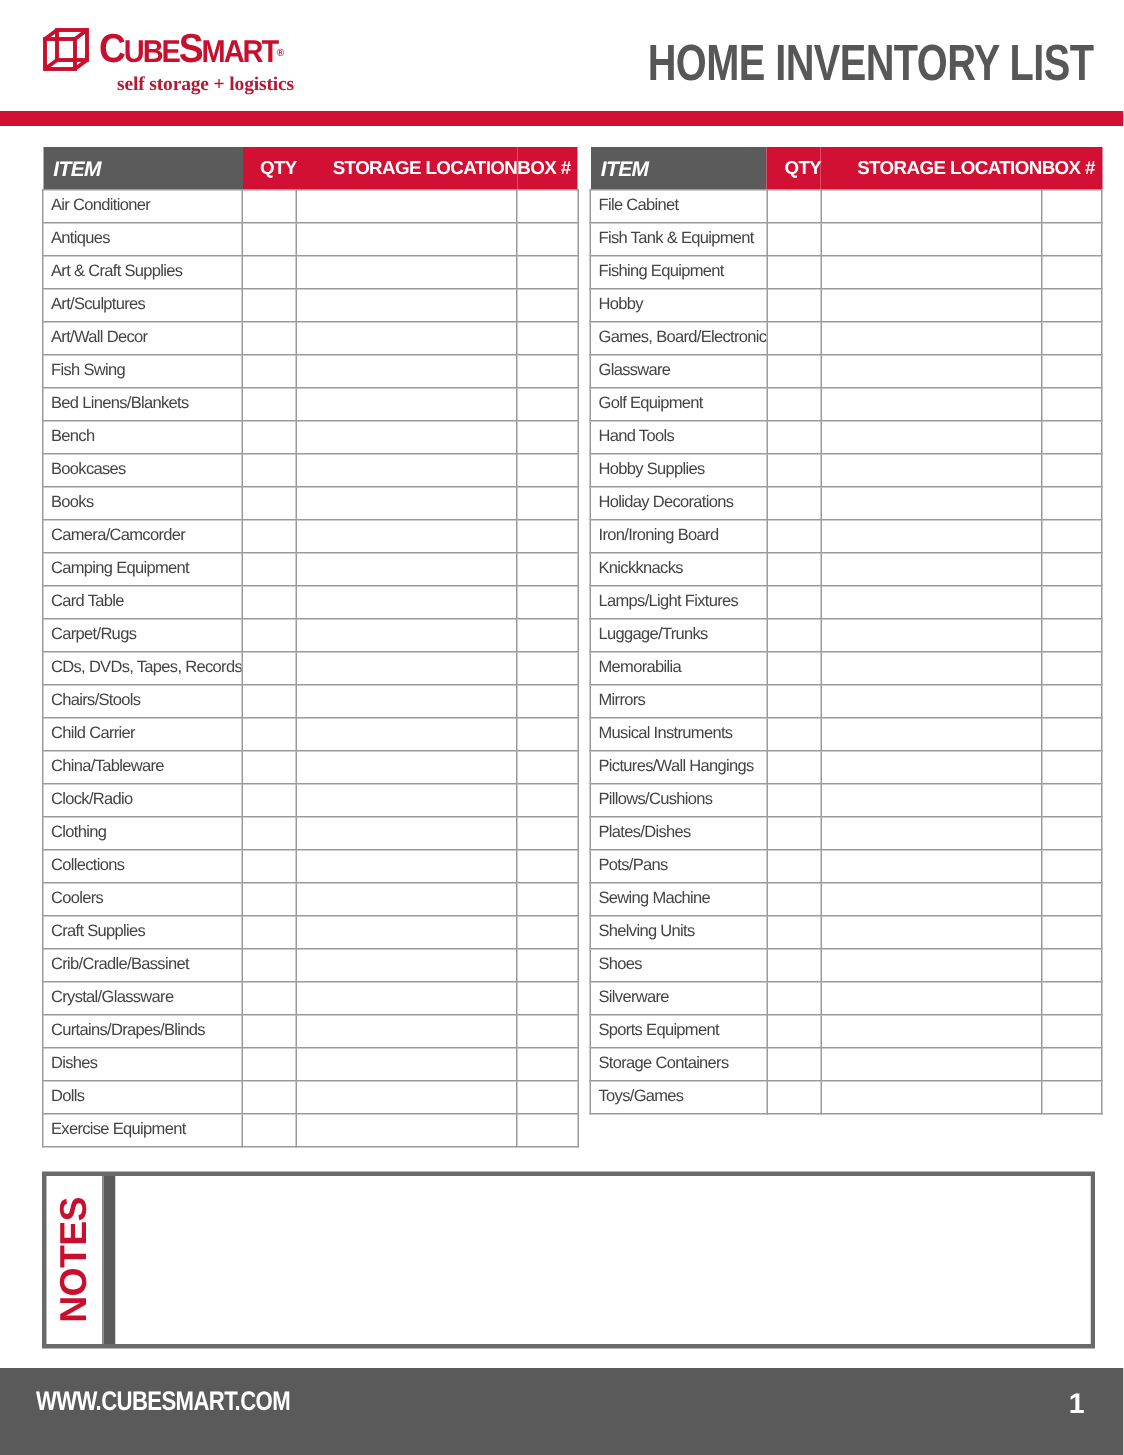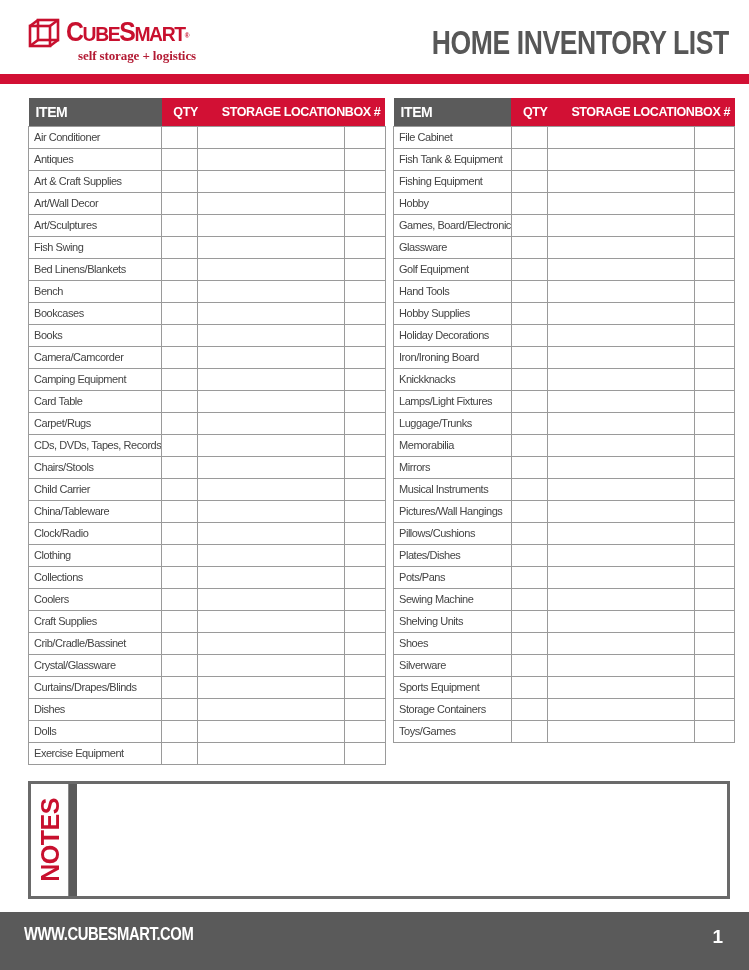--- a/index.html
+++ b/index.html
@@ -15,21 +15,21 @@
   .logo-tagline { position: absolute; left: 50px; top: 32px; font-family: Liberation Serif, serif; font-weight: bold; font-size: 13px; color: #b31b34; white-space: nowrap; letter-spacing: -0.1px; }
 
   .page-title { position: absolute; right: 20px; top: 22px; font-family: "Liberation Sans", sans-serif; font-weight: bold; font-size: 34px; color: #575757; letter-spacing: -0.5px; transform: scaleX(0.78); transform-origin: right center; white-space: nowrap; line-height: 40px; }
 
   .red-rule { position: absolute; left: 0; top: 74px; width: 749px; height: 10px; background: #d21034; }
 
   .inv-table { position: absolute; top: 98px; border-collapse: collapse; table-layout: fixed; }
   .inv-table.left { left: 28px; }
   .inv-table.right { left: 393px; }
   .inv-table th { height: 28px; font-family: "Liberation Sans", sans-serif; font-weight: bold; font-size: 12.5px; color: #ffffff; text-align: right; padding: 0; letter-spacing: -0.4px; white-space: nowrap; }
-  .inv-table th.col-item { background: #5b5b5b; text-align: left; padding-left: 7px; font-size: 14px; }
+  .inv-table th.col-item { background: #5b5b5b; text-align: left; padding-left: 7px; font-size: 14px; font-style: italic; }
   .inv-table th.col-red { background: #d21034; }
   .inv-table th.col-box { text-align: right; padding-right: 5px; }
   .inv-table td { height: 22px; border: 1.5px solid #9a9a9a; padding: 0 0 0 5px; font-family: "Liberation Sans", sans-serif; font-size: 11px; color: #444; white-space: nowrap; overflow: hidden; letter-spacing: -0.45px; }
   .inv-table td.blank { padding: 0; }
   .inv-table td.item { transform-origin: left; margin-left: 44px; }
 
   .notes-box { position: absolute; left: 28px; top: 781px; width: 702px; height: 118px; border: 3px solid #6a6a6a; }
   .notes-label-cell { position: absolute; left: 0; top: 0; width: 38px; height: 100%; border-right: 1px solid #888; }
   .notes-label { position: absolute; left: 19px; top: 56px; transform: translate(-50%, -50%) rotate(-90deg); font-family: "Liberation Sans", sans-serif; font-weight: bold; font-size: 25px; color: #c8102e; letter-spacing: -0.5px; white-space: nowrap; }
   .notes-bar { position: absolute; left: 38px; top: 0; width: 8px; height: 100%; background: #5a5a5a; }
@@ -90,27 +90,27 @@
         <td class="blank"></td>
         <td class="blank"></td>
       </tr>
       <tr>
         <td class="item">Art &amp; Craft Supplies</td>
         <td class="blank"></td>
         <td class="blank"></td>
         <td class="blank"></td>
       </tr>
       <tr>
+        <td class="item">Art/Sculptures</td>
+        <td class="blank"></td>
+        <td class="blank"></td>
+        <td class="blank"></td>
+      </tr>
+      <tr>
         <td class="item">Art/Wall Decor</td>
-        <td class="blank"></td>
-        <td class="blank"></td>
-        <td class="blank"></td>
-      </tr>
-      <tr>
-        <td class="item">Art/Sculptures</td>
         <td class="blank"></td>
         <td class="blank"></td>
         <td class="blank"></td>
       </tr>
       <tr>
         <td class="item">Fish Swing</td>
         <td class="blank"></td>
         <td class="blank"></td>
         <td class="blank"></td>
       </tr>

